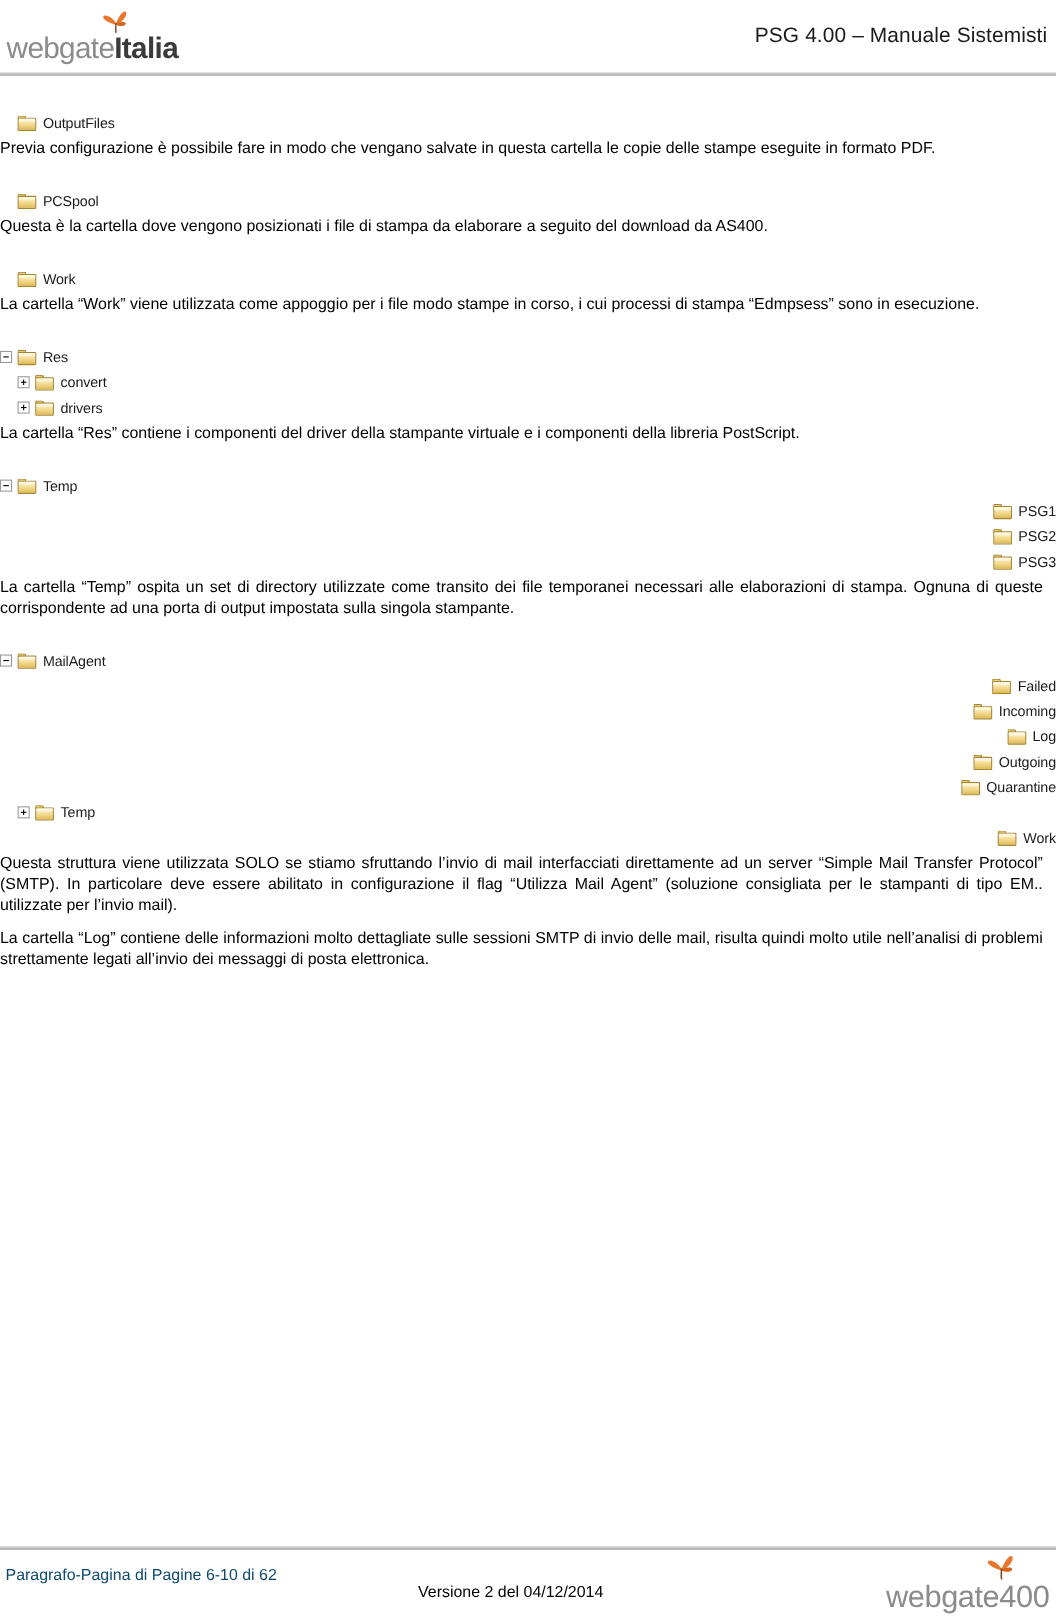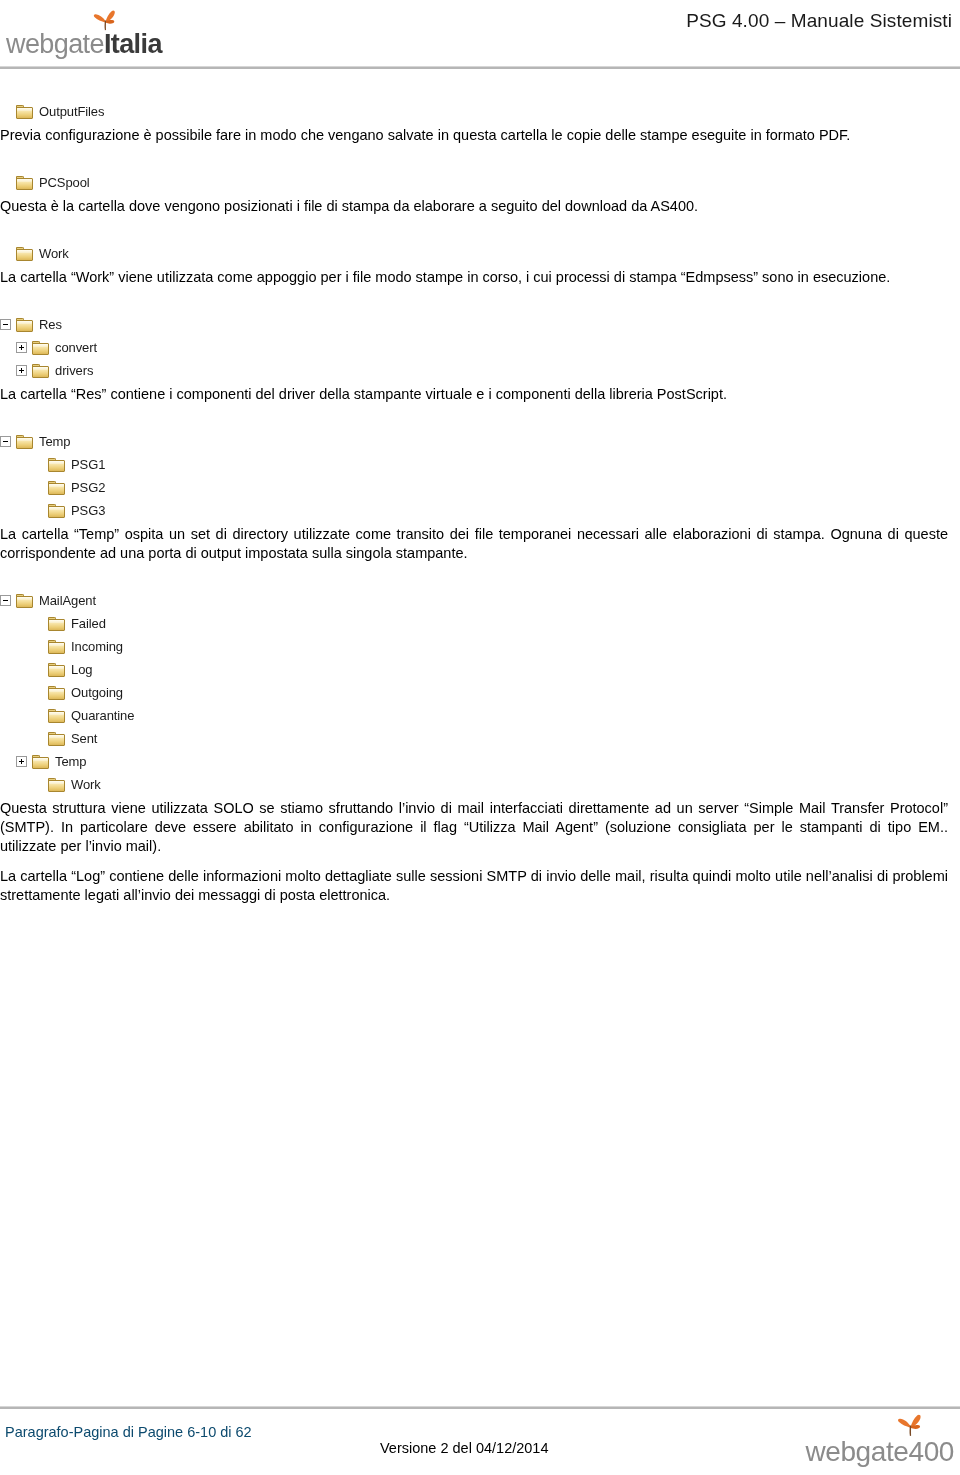--- a/index.html
+++ b/index.html
@@ -52,21 +52,21 @@
   .butterfly {
     position: absolute;
     left: 86px;
     top: 0px;
     width: 26px;
     height: 24px;
   }
   .doc-title {
     position: absolute;
     right: 8px;
-    top: 10px;
+    top: 22px;
     font-size: 19px;
     color: #1a1a1a;
     white-space: nowrap;
     letter-spacing: 0.1px;
   }
   .header-rule {
     position: absolute;
     left: 0;
     top: 66px;
     width: 960px;
@@ -168,21 +168,21 @@
   }
 
   .node-label {
     font-size: 13px;
     line-height: 14px;
     color: #1b1b1b;
     letter-spacing: -0.1px;
   }
 
   .indent-1 { padding-left: 16px; }
-  .indent-2 { padding-left: 32px; }
+  .indent-2 { padding-left: 32px; justify-content: flex-end; }
 
   p.body-text {
     margin: 0;
     padding: 0;
     font-size: 14.5px;
     line-height: 19px;
     color: #000000;
     text-align: justify;
     width: 948px;
   }
@@ -461,29 +461,20 @@
           <span class="node-label">Outgoing</span>
         </div>
         <div class="tree-row indent-2">
           <span class="expander-spacer"></span>
           <span class="folder-icon">
               <span class="tab"></span>
               <span class="body"></span>
               <span class="fold"></span>
             </span>
           <span class="node-label">Quarantine</span>
-        </div>
-        <div class="tree-row indent-2">
-          <span class="expander-spacer"></span>
-          <span class="folder-icon">
-              <span class="tab"></span>
-              <span class="body"></span>
-              <span class="fold"></span>
-            </span>
-          <span class="node-label">Sent</span>
         </div>
         <div class="tree-row indent-1">
           <span class="expander plus"></span>
           <span class="folder-icon">
               <span class="tab"></span>
               <span class="body"></span>
               <span class="fold"></span>
             </span>
           <span class="node-label">Temp</span>
         </div>

